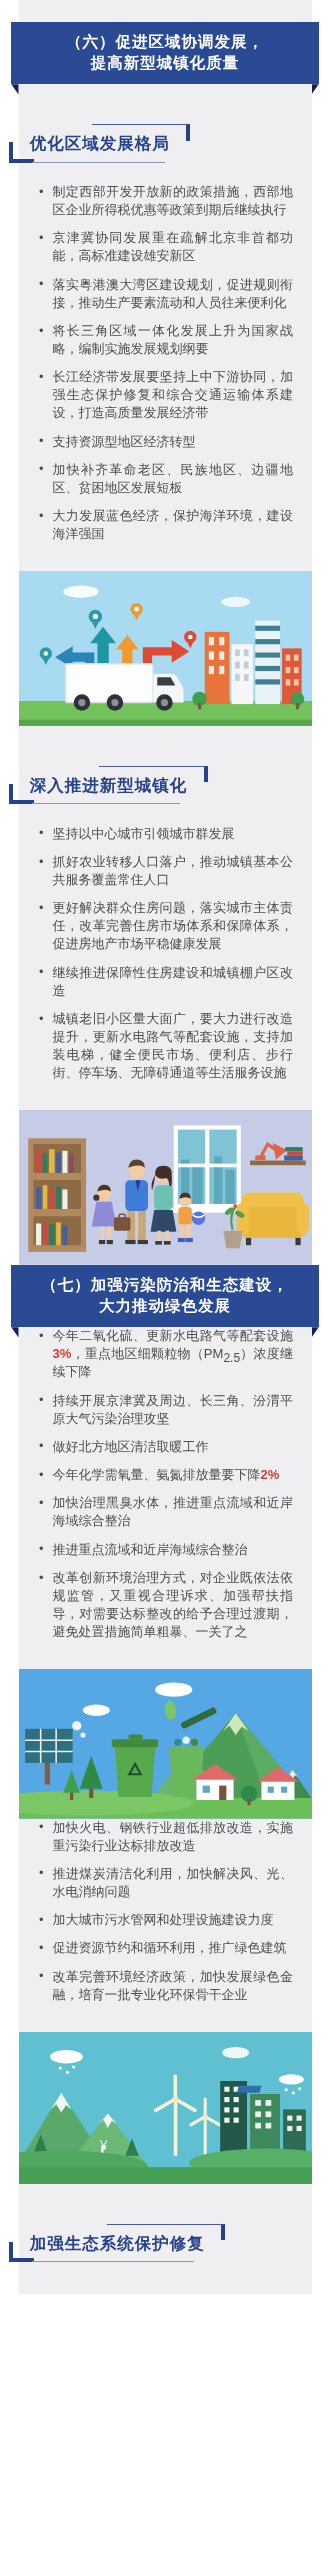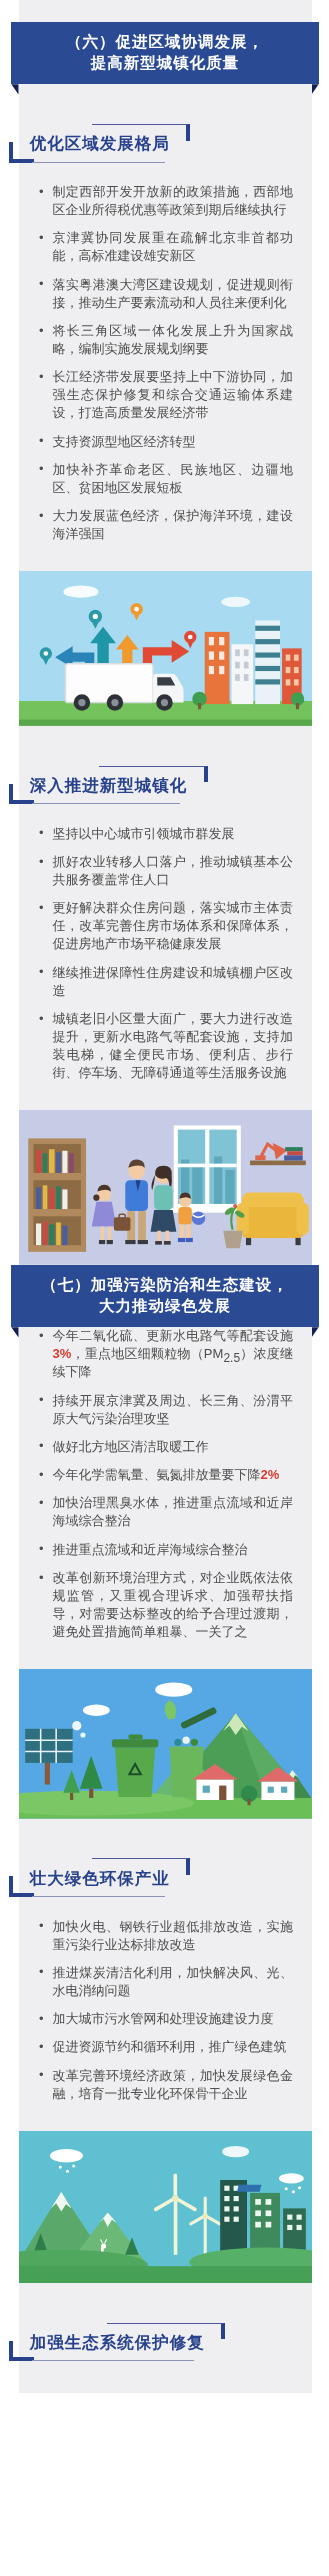--- a/index.html
+++ b/index.html
@@ -284,28 +284,20 @@
           <rect x="388" y="226" width="14" height="28" fill="#7a5338"></rect>
         <rect x="470" y="218" width="64" height="36" fill="#ffffff"></rect>
         <path d="M462 218 L502 190 L542 218 Z" fill="#e06a6a"></path>
         <rect x="482" y="228" width="12" height="12" fill="#5ea8bc"></rect>
           <rect x="508" y="228" width="12" height="12" fill="#5ea8bc"></rect>
         <circle cx="446" cy="242" r="16" fill="#2f8a4c"></circle>
           <rect x="443" y="252" width="6" height="12" fill="#7a5338"></rect>
       </svg>
     </figure>
 
-    <div class="subwrap">
-      <div class="subhead">
-        <span class="br-tr"></span>
-        <span class="br-bl"></span>
-        <span class="br-ul"></span>
-        <span class="sh-text">壮大绿色环保产业</span>
-      </div>
-    </div>
     <ul class="bullets">
       <li><span>加快火电、钢铁行业超低排放改造，实施重污染行业达标排放改造</span></li>
       <li><span>推进煤炭清洁化利用，加快解决风、光、水电消纳问题</span></li>
       <li><span>加大城市污水管网和处理设施建设力度</span></li>
       <li><span>促进资源节约和循环利用，推广绿色建筑</span></li>
       <li><span>改革完善环境经济政策，加快发展绿色金融，培育一批专业化环保骨干企业</span></li>
     </ul>
 
     <figure class="illus">
       <svg viewBox="0 0 568 295" xmlns="http://www.w3.org/2000/svg">

